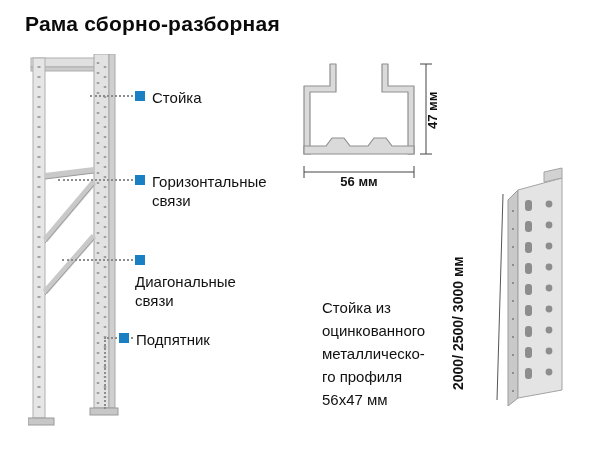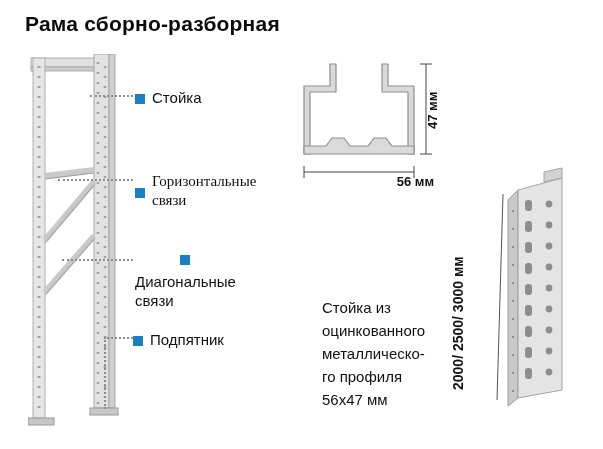--- a/index.html
+++ b/index.html
@@ -8,30 +8,30 @@
   .page { position: relative; width: 603px; height: 449px; background: #ffffff; overflow: hidden; }
 
   .title { position: absolute; left: 25px; top: 12px; font-size: 21px; font-weight: bold;
            color: #0a0a0a; letter-spacing: .2px; text-align: center; }
 
   .illus { position: absolute; }
   .frame-illus   { left: 28px;  top: 54px; }
   .profile-illus { left: 292px; top: 60px; }
   .upright-illus { left: 494px; top: 166px; }
 
-  .callout { position: absolute; display: flex; gap: 7px; align-items: center; }
+  .callout { position: absolute; display: flex; gap: 7px; align-items: flex-start; }
   .bullet { width: 10px; height: 10px; background: #1b7fc4; margin-top: 3px; flex: none; }
   .callout-text { font-size: 15px; line-height: 19px; color: #111; white-space: pre-line; }
 
   .leader   { position: absolute; height: 0; border-top: 2px dotted #8c8c8c; }
   .leader-v { position: absolute; width: 0; border-left: 2px dotted #8c8c8c; }
 
   .dim { position: absolute; font-size: 13px; font-weight: bold; color: #111; }
   .vtext { transform-origin: 0 100%; transform: rotate(-90deg); white-space: nowrap; }
-  .dim-w56 { left: 284px; top: 174px; width: 150px; text-align: right; }
+  .dim-w56 { left: 284px; top: 174px; width: 150px; text-align: center; }
   .dim-h47 { left: 440px; top: 114px; }
   .dim-len { left: 466px; top: 374px; font-size: 14px; }
 
   .desc { position: absolute; left: 322px; top: 296px; width: 160px;
           font-size: 15px; line-height: 23px; color: #111; white-space: pre-line; }
 </style>
 </head>
 <body>
 
 <div class="page">
@@ -66,31 +66,31 @@
   <div class="leader" style="left:90px;  top:95px;  width:43px;"></div>
   <div class="leader" style="left:58px;  top:179px; width:75px;"></div>
   <div class="leader" style="left:62px;  top:259px; width:71px;"></div>
   <div class="leader" style="left:104px; top:337px; width:29px;"></div>
   <div class="leader-v" style="left:104px; top:337px; height:72px;"></div>
 
   <div class="callout" style="left:135px; top:88px;">
     <span class="bullet"></span>
     <span class="callout-text">Стойка</span>
   </div>
-  <div class="callout" style="left:135px; top:172px;font-family:Liberation Serif, serif;">
+  <div class="callout" style="left:135px; top:172px;">
     <span class="bullet"></span>
     <span class="callout-text">Горизонтальные
 связи</span>
   </div>
   <div class="callout" style="left:135px; top:252px;flex-direction:column;">
     <span class="bullet"></span>
     <span class="callout-text">Диагональные
 связи</span>
   </div>
-  <div class="callout" style="left:133px; top:330px;">
+  <div class="callout" style="left:119px; top:330px;">
     <span class="bullet"></span>
     <span class="callout-text">Подпятник</span>
   </div>
 
   <svg class="illus profile-illus" width="150" height="126" viewBox="0 0 150 126">
     <g fill="#dadada" stroke="#8f8f8f" stroke-width="1.2" stroke-linejoin="round">
       <path d="M12,94 L12,26 L38,26 L38,4 L44,4 L44,32 L18,32 L18,94 Z"></path>
       <path d="M122,94 L122,26 L96,26 L96,4 L90,4 L90,32 L116,32 L116,94 Z"></path>
       <path d="M12,94 L12,86 L34,86 L40,78 L52,78 L58,86 L76,86 L82,78 L94,78 L100,86 L122,86 L122,94 Z"></path>
     </g>

